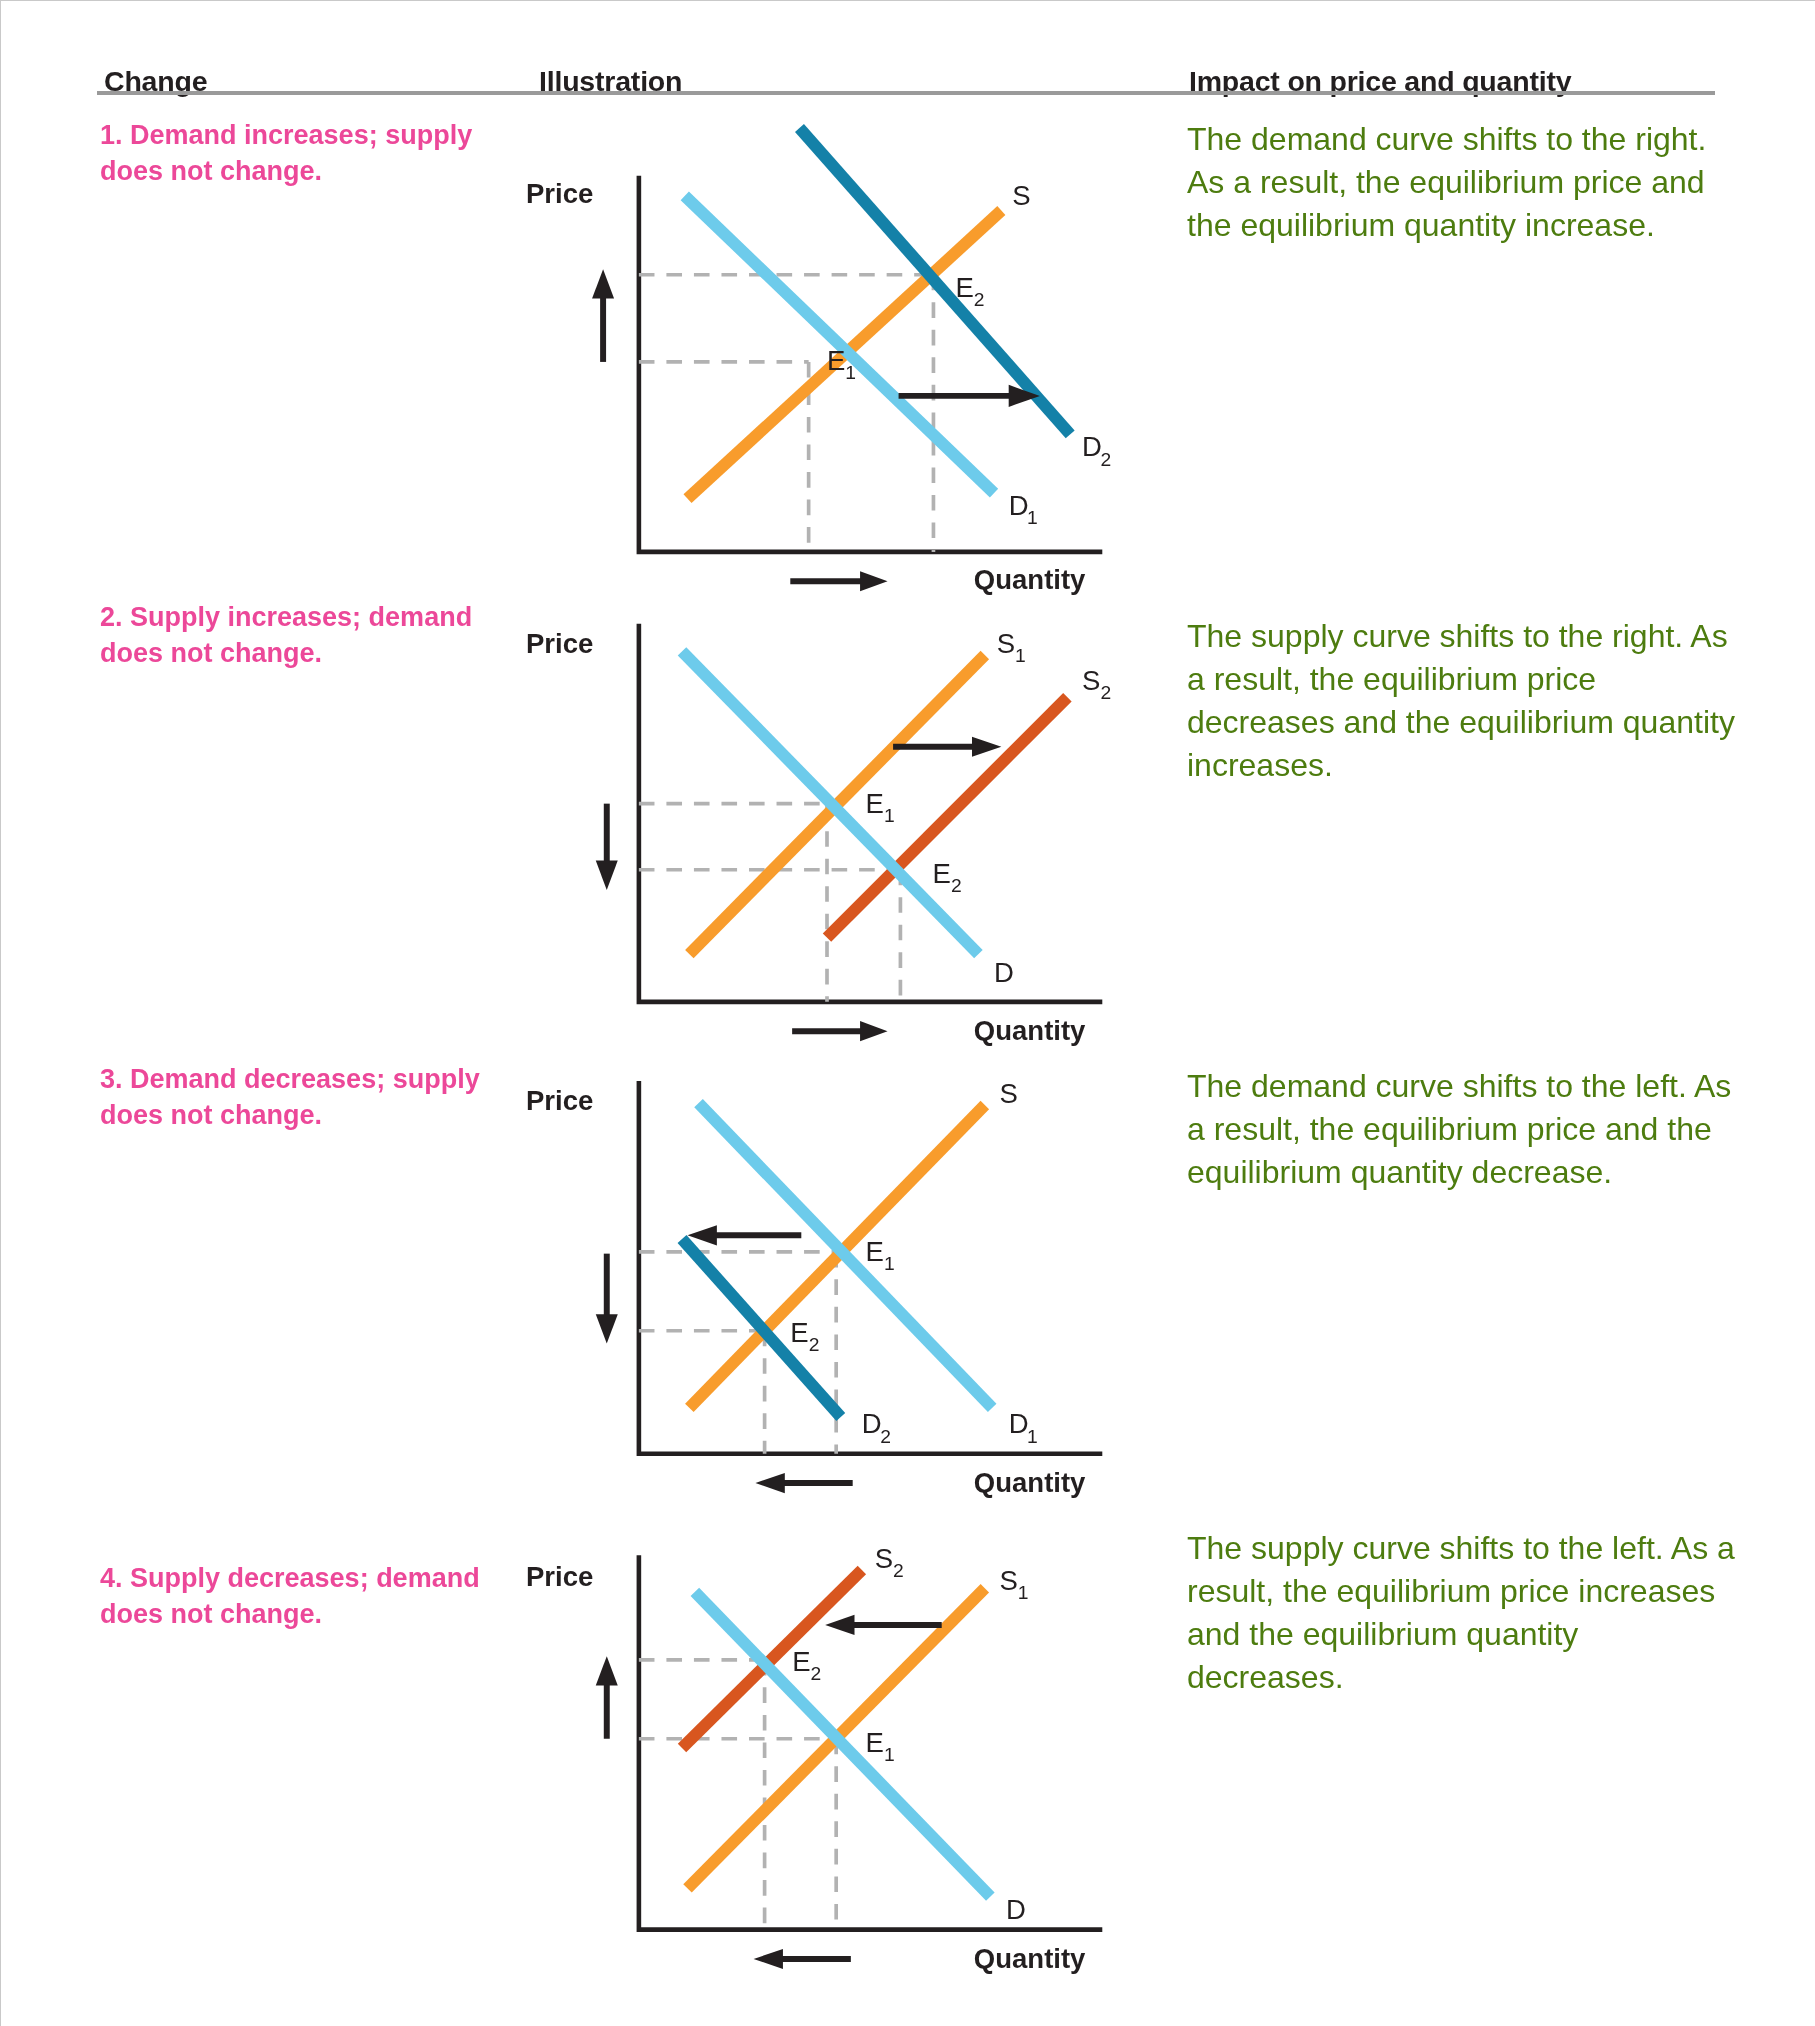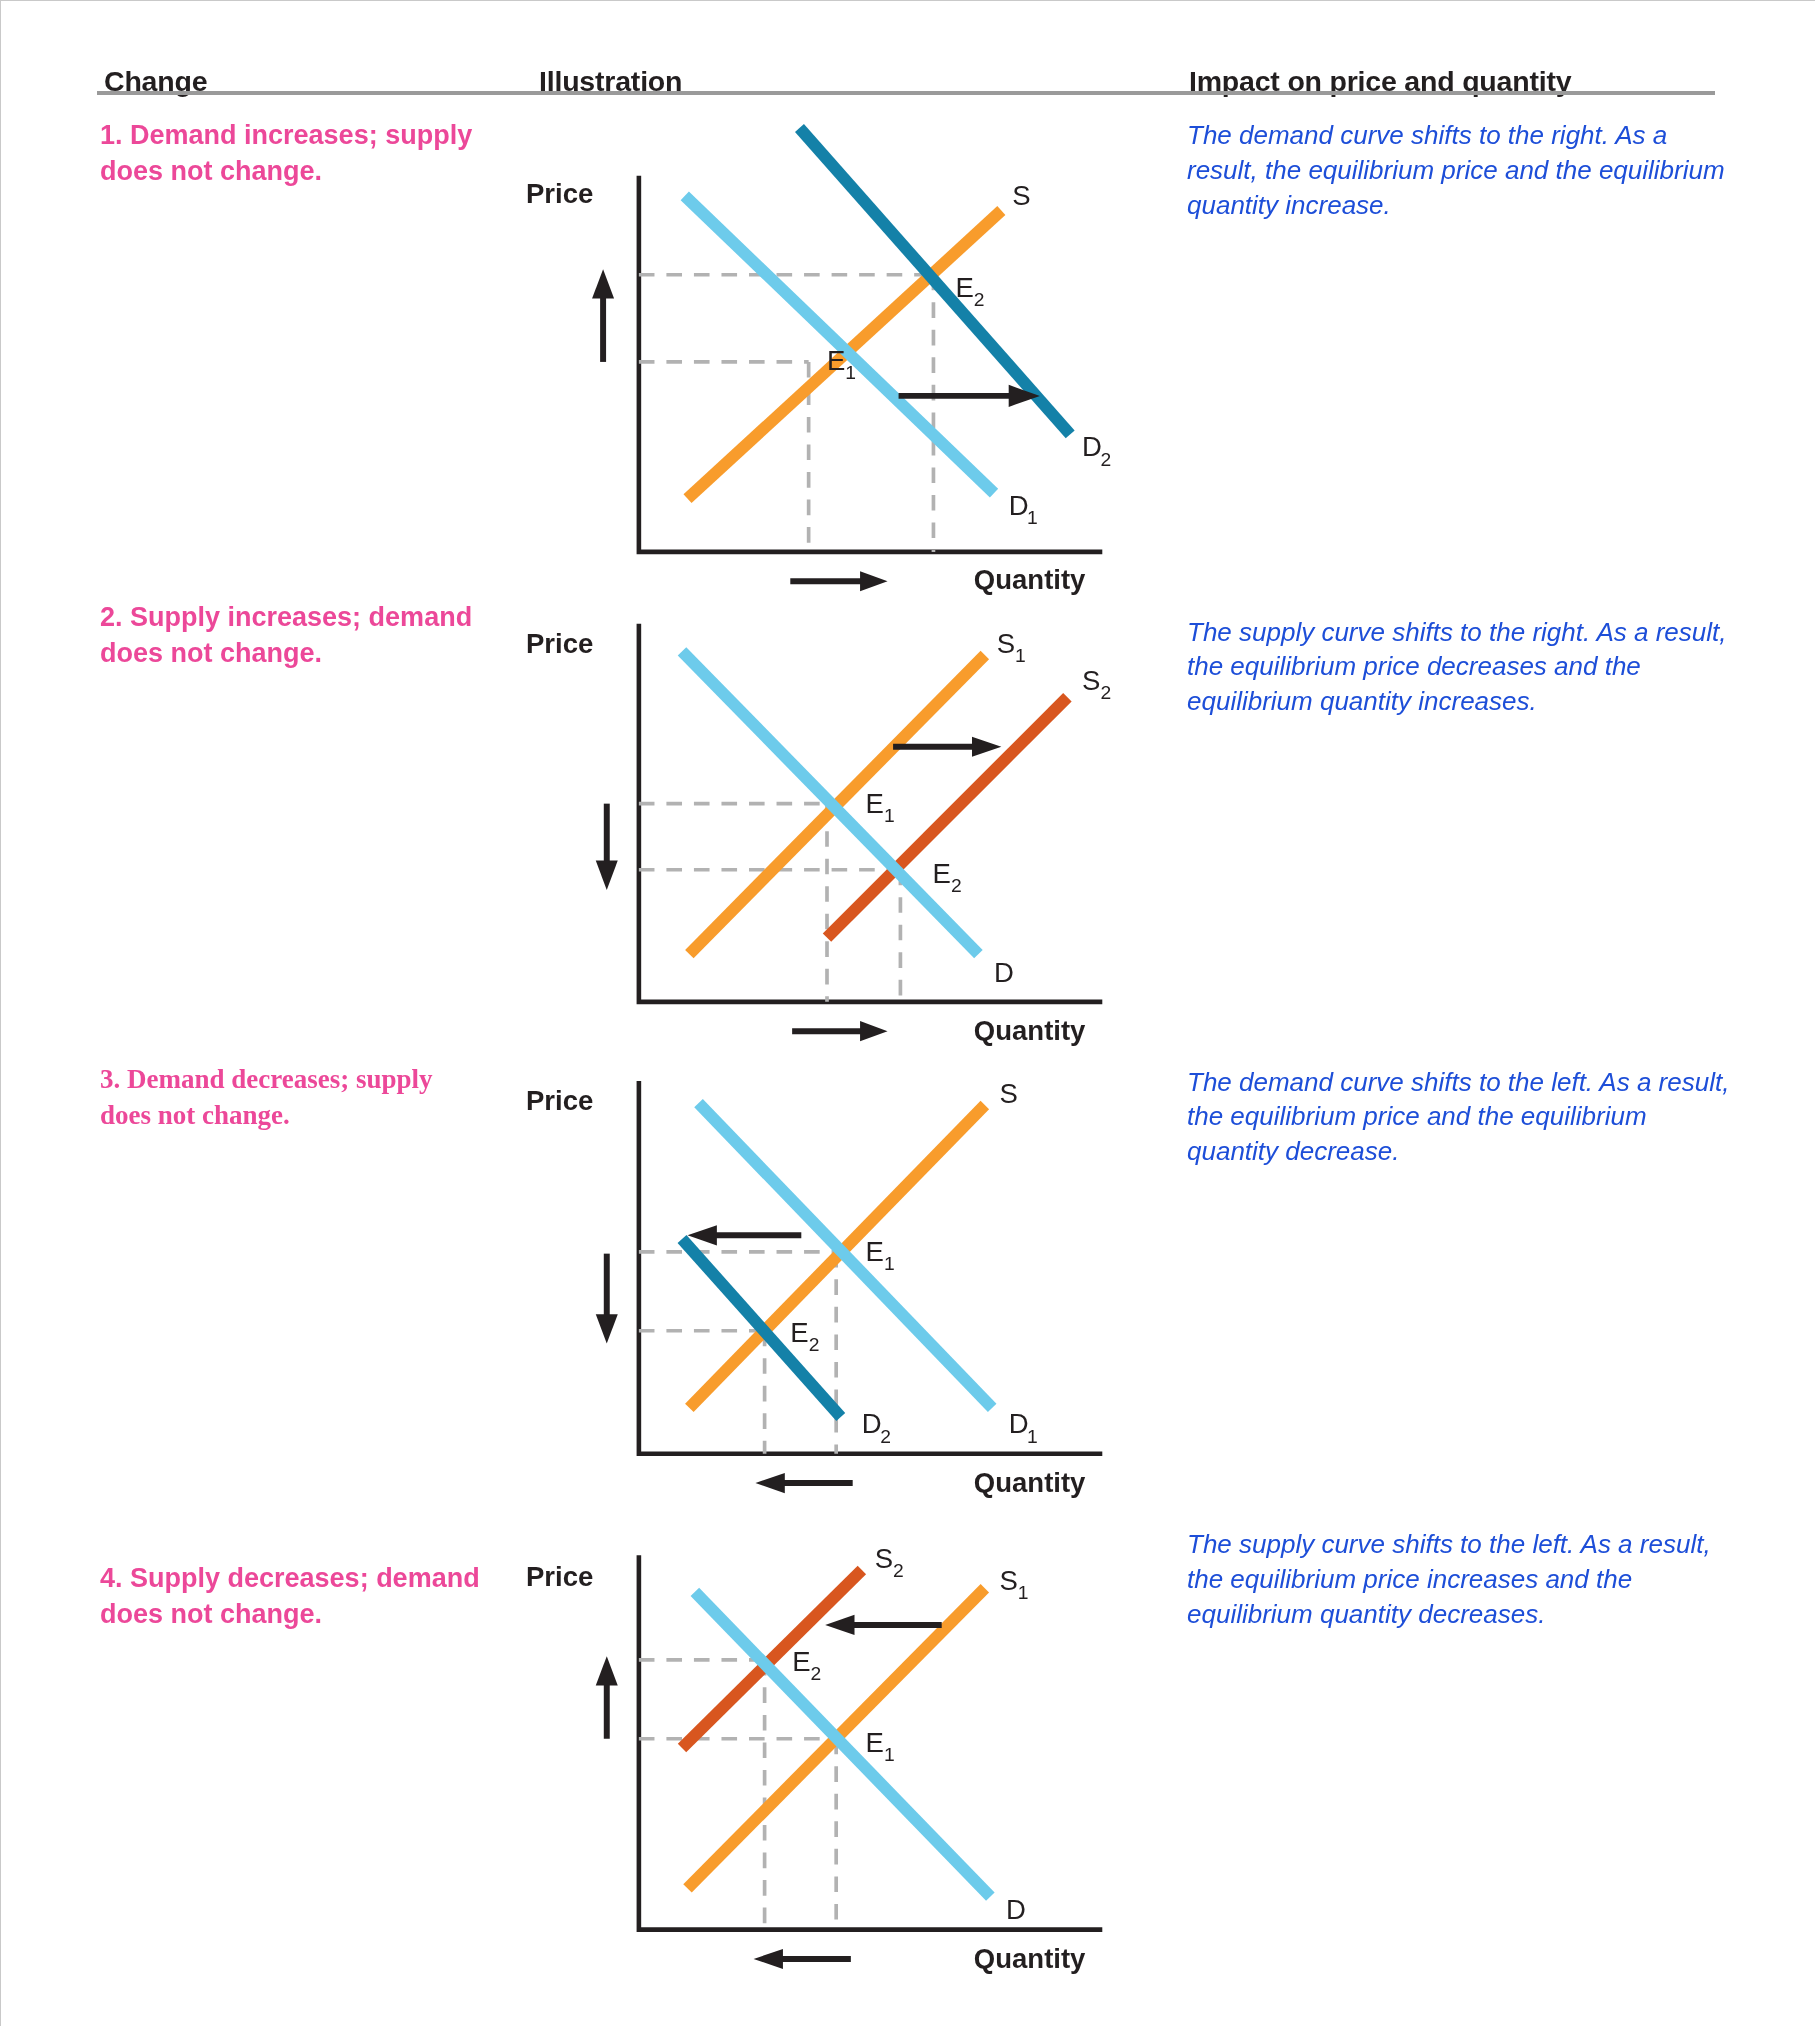--- a/index.html
+++ b/index.html
@@ -18,21 +18,21 @@
   .hdr .h-change{left:103px;top:0;}
   .hdr .h-illu{left:538px;top:0;}
   .hdr .h-impact{left:1188px;top:0;}
   .hdr-rule{position:absolute;top:90px;left:96px;width:1618px;height:3.7px;background:#9a9a9a;}
 
   
   .row{position:absolute;left:0;width:1816px;}
   .col-change{position:absolute;left:99px;width:386px;
               font-size:27px;font-weight:bold;line-height:1.34;color:#ec4899;}
   .col-impact{position:absolute;left:1186px;width:551px;
-              font-size:26px;font-weight:normal;line-height:1.345;color:#1d4ed8;font-style:italic;}
+              font-size:32px;font-weight:normal;line-height:1.345;color:#4d7c0f;}
 
   .chartwrap{position:absolute;}
   svg{display:block;overflow:visible;}
 
   .axis{stroke:#231f20;stroke-width:5;fill:none;}
   .dash{stroke:#b2b2b2;stroke-width:4;stroke-dasharray:17 13;fill:none;}
   .curve{stroke-width:13;fill:none;stroke-linecap:butt;}
   .c-dem1{stroke:#6dcbeb;}
   .c-dem2{stroke:#1481a8;}
   .c-sup1{stroke:#f89c2c;}
@@ -160,21 +160,21 @@
         </g>
         <g>
           <text class="lbl-curve" x="455" y="310">E</text>
           <text class="lbl-sub" x="475" y="320">2</text>
         </g>
       </svg>
     </div>
   </div>
 
   <div class="row" style="top:1047px;height:459px;">
-    <div class="col-change" style="top:13px;font-family:Liberation Serif, serif;">3. Demand decreases; supply does not change.</div>
+    <div class="col-change" style="top:13px;">3. Demand decreases; supply does not change.</div>
     <div class="col-impact" style="top:16.5px;">The demand curve shifts to the left. As a result, the equilibrium price and the equilibrium quantity decrease.</div>
 
     <div class="chartwrap" style="left:514px;top:0px;">
       <svg width="624" height="459" viewBox="0 0 680 500">
         <path class="axis" d="M 135 36 L 135 442 L 640 442"></path>
         <path class="dash" d="M 135 222 L 350 222"></path>
         <path class="dash" d="M 135 308 L 272 308"></path>
         <path class="dash" d="M 350 222 L 350 442"></path>
         <path class="dash" d="M 272 308 L 272 442"></path>
 

